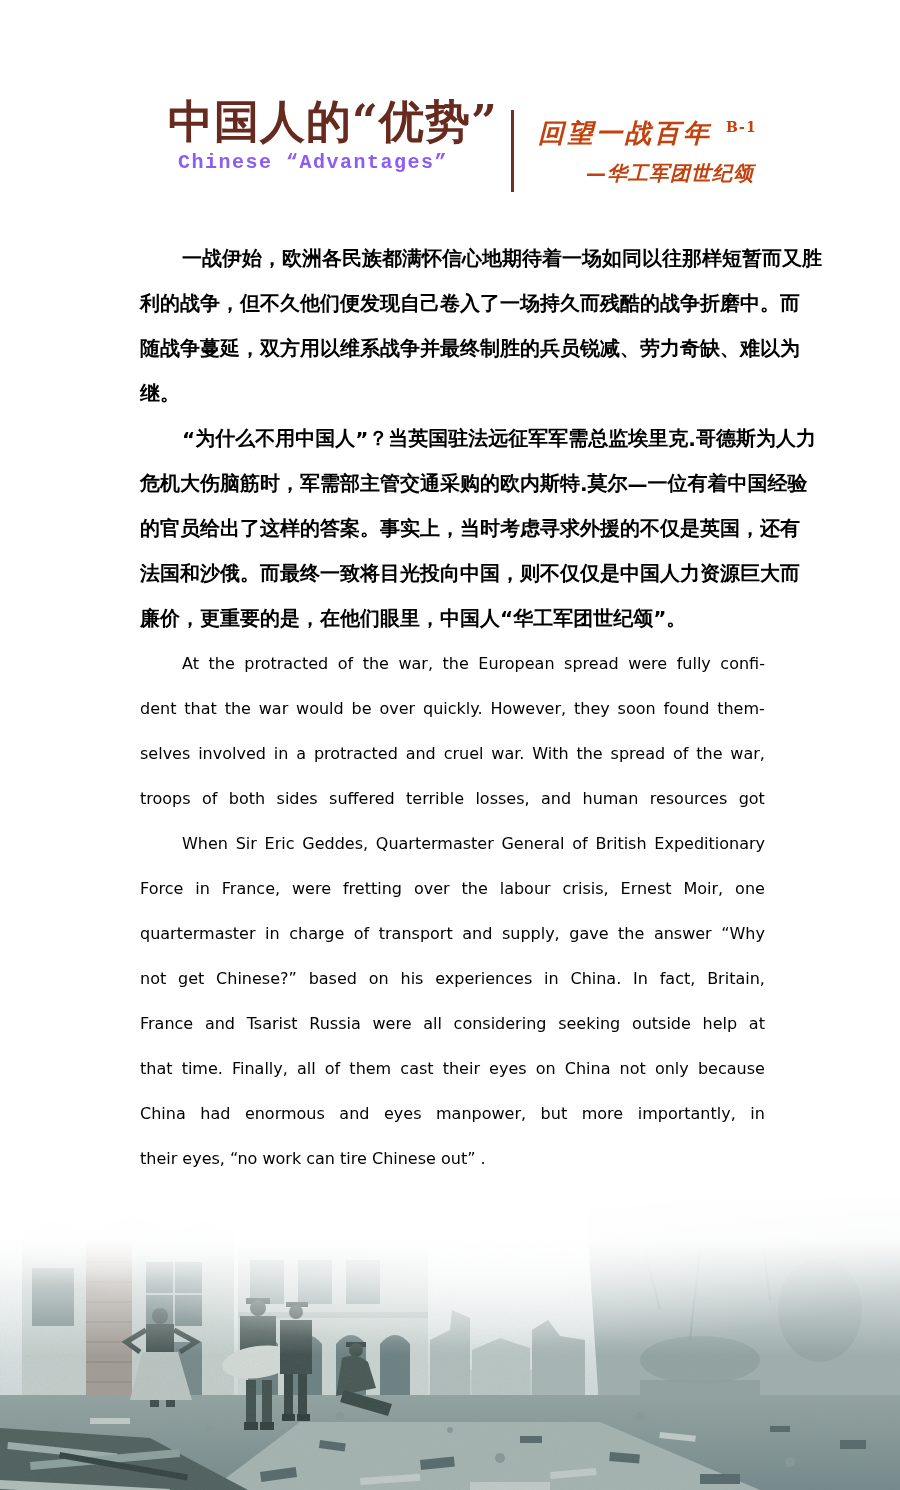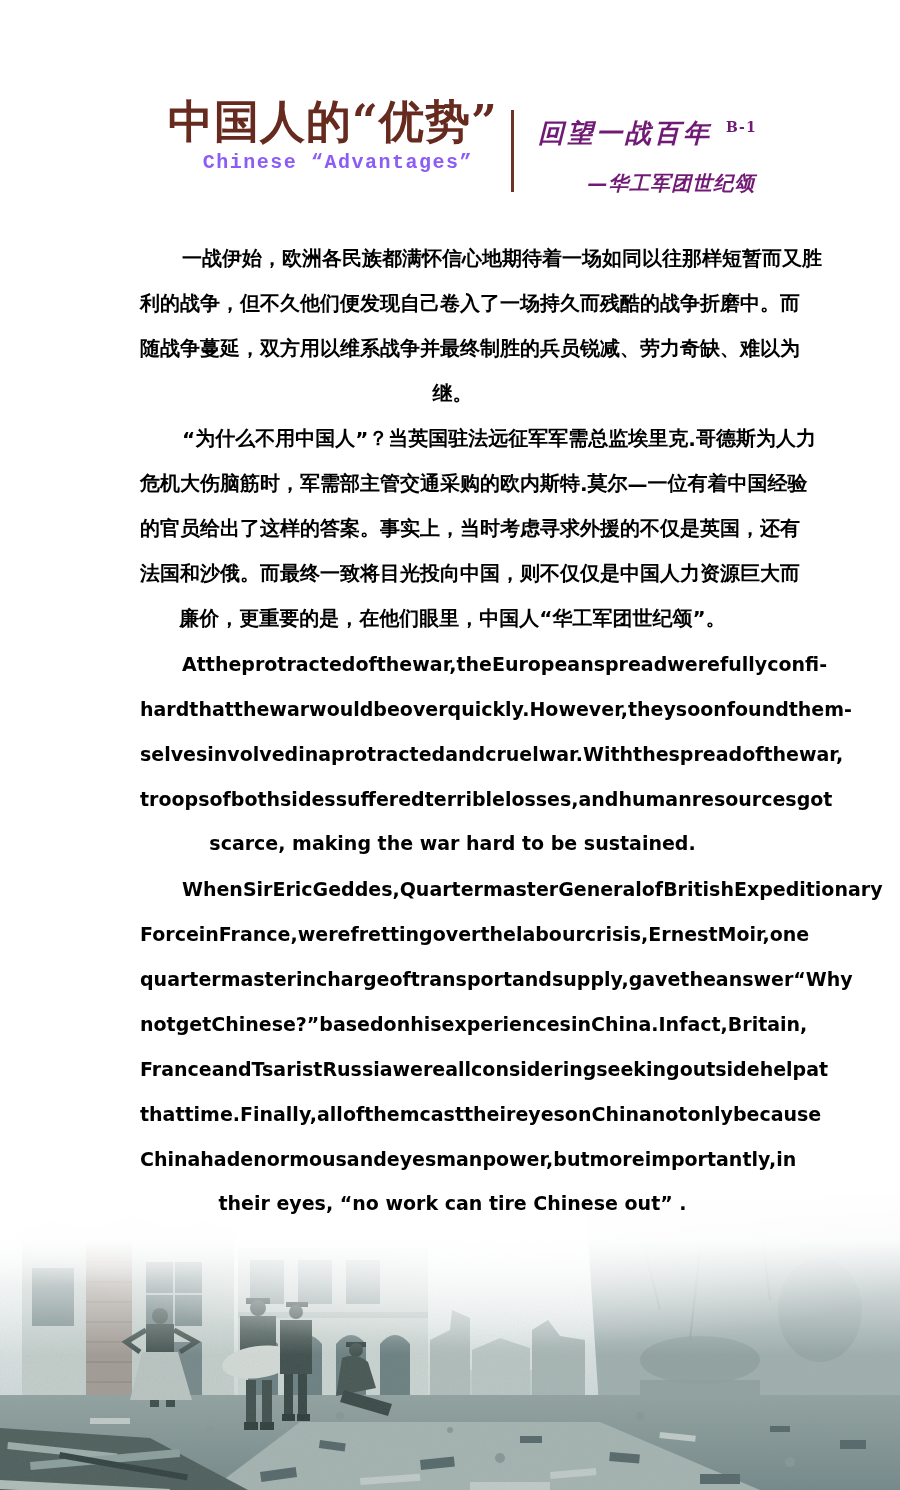--- a/index.html
+++ b/index.html
@@ -5,48 +5,48 @@
   * { box-sizing: border-box; }
   html, body { margin: 0; padding: 0; }
   body {
     width: 900px; height: 1490px;
     background: #ffffff;
     position: relative;
     overflow: hidden;
     font-family: "DejaVu Sans", sans-serif;
     color: #000;
   }
-  .page { position: relative; width: 900px; height: 1490px; text-align: center; }
+  .page { position: relative; width: 900px; height: 1490px; }
 
   
   .header-left { position: absolute; left: 168px; top: 94px; }
   .title-cn {
     font-family: "DejaVu Serif", serif;
     font-weight: 700; font-size: 45px; line-height: 1.25;
     color: #662a1e; letter-spacing: 1px; white-space: nowrap;
   }
   .title-en {
     font-family: "Liberation Mono", monospace;
     font-weight: 700; font-size: 20px; color: #8b5cf6;
     letter-spacing: 1.5px; padding-left: 10px; margin-top: 1px; white-space: nowrap;
   }
   .divider { position: absolute; left: 511px; top: 110px; width: 3px; height: 82px; background: #6e3325; }
   .header-right {
     position: absolute; left: 538px; top: 116px;
-    color: #701a75; font-family: "DejaVu Serif", serif;
+    color: #c2410c; font-family: "DejaVu Serif", serif;
     font-weight: 700; font-style: italic;
   }
   .series-line1 { font-size: 26px; letter-spacing: 3px; display: flex; align-items: flex-start; white-space: nowrap; }
   .series-code { font-size: 14px; letter-spacing: 1px; margin-left: 14px; margin-top: 3px; font-style: normal; }
-  .series-line2 { font-size: 20px; letter-spacing: 1px; margin-top: 19px; margin-left: 48px; white-space: nowrap; }
+  .series-line2 { font-size: 20px; letter-spacing: 1px; margin-top: 9px; margin-left: 48px; white-space: nowrap; }
 
   
   .article { position: absolute; left: 140px; top: 236px; width: 625px; z-index: 2; }
   .para.cn { font-size: 20px; font-weight: 700; }
-  .para.en { font-size: 19px; font-weight: 700; }
+  .para.en { font-size: 16px; font-weight: 400; }
   .tline { width: 100%; height: 45px; display: flex; justify-content: space-between; align-items: center; }
   .tline span { white-space: pre; display: inline-block; }
   .tline.first { padding-left: 42px; }
   .tline.last { display: block; line-height: 45px; }
 
   
   .photo { position: absolute; left: 0; top: 1190px; width: 900px; height: 300px; z-index: 1; }
   .photo svg { display: block; }
 </style>
 </head>
@@ -328,21 +328,21 @@
           <span>the</span>
           <span>war,</span>
           <span>the</span>
           <span>European</span>
           <span>spread</span>
           <span>were</span>
           <span>fully</span>
           <span>confi-</span>
         </div>
         <div class="tline">
-          <span>hard</span>
+          <span>dent</span>
           <span>that</span>
           <span>the</span>
           <span>war</span>
           <span>would</span>
           <span>be</span>
           <span>over</span>
           <span>quickly.</span>
           <span>However,</span>
           <span>they</span>
           <span>soon</span>
@@ -371,21 +371,20 @@
           <span>both</span>
           <span>sides</span>
           <span>suffered</span>
           <span>terrible</span>
           <span>losses,</span>
           <span>and</span>
           <span>human</span>
           <span>resources</span>
           <span>got</span>
         </div>
-        <div class="tline last">scarce, making the war hard to be sustained.</div>
       </div>
     <div class="para en">
         <div class="tline first">
           <span>When</span>
           <span>Sir</span>
           <span>Eric</span>
           <span>Geddes,</span>
           <span>Quartermaster</span>
           <span>General</span>
           <span>of</span>

